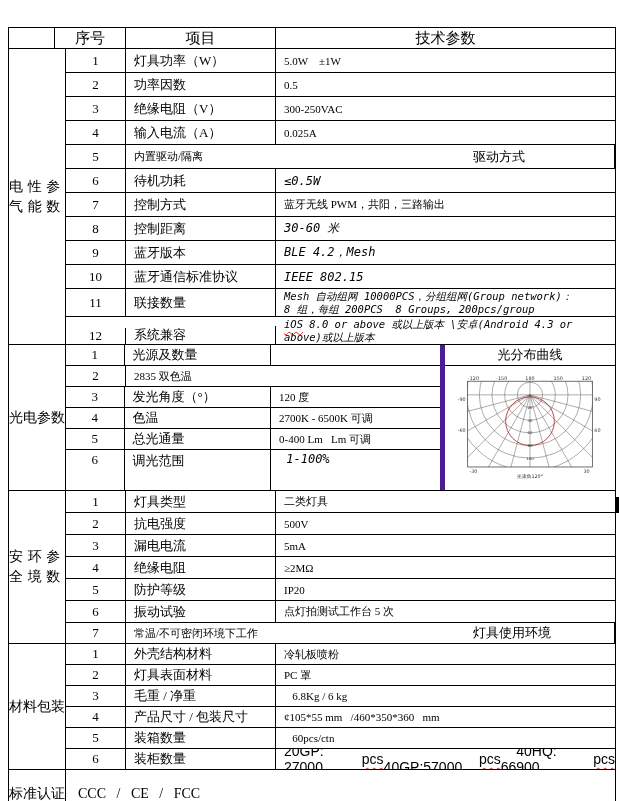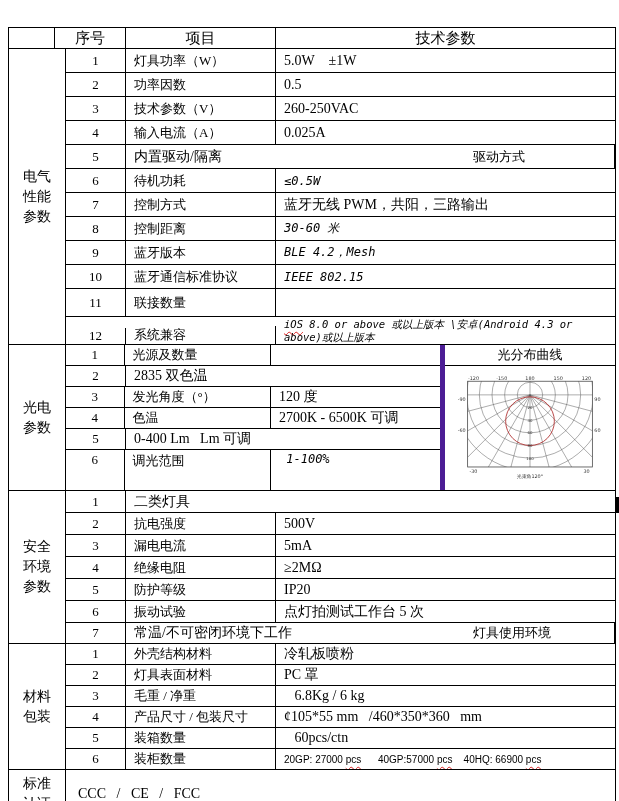--- a/index.html
+++ b/index.html
@@ -10,31 +10,31 @@
   .hrow{display:flex;height:21px;border-bottom:1px solid #000;box-sizing:border-box;}
   .hc{box-sizing:border-box;border-right:1px solid #000;display:flex;align-items:center;justify-content:center;
       font-size:15px;overflow:hidden;}
   .hc0{width:46px;}
   .hc1{width:71px;}
   .hc2{width:150px;}
   .hc3{flex:1;border-right:none;}
   
   .sec{display:flex;border-bottom:1px solid #000;box-sizing:border-box;}
   .sec.cert{border-bottom:none;}
-  .cat{width:57px;box-sizing:border-box;border-right:1px solid #000;display:flex;flex-direction:column;
+  .cat{width:57px;box-sizing:border-box;border-right:1px solid #000;display:flex;flex-direction:row;
        justify-content:center;align-items:center;font-size:14px;line-height:20px;}
   .rows{flex:1;display:flex;flex-direction:column;min-width:0;}
   .r{display:flex;border-bottom:1px solid #000;box-sizing:border-box;min-height:0;}
   .rows > .r:last-child{border-bottom:none;}
   .c{box-sizing:border-box;border-right:1px solid #000;display:flex;align-items:center;overflow:hidden;}
   .n{width:60px;justify-content:center;font-size:13px;}
   .i{width:150px;padding-left:8px;font-size:13px;}
-  .v{flex:1;padding-left:8px;font-size:14px;border-right:none;white-space:pre-wrap;}
+  .v{flex:1;padding-left:8px;font-size:11px;border-right:none;white-space:pre-wrap;}
   .m{font-family:"DejaVu Sans Mono","Liberation Mono",monospace;font-size:12px;font-style:italic;}
-  .sans{font-family:"Liberation Sans","DejaVu Sans",sans-serif;font-size:10px;}
+  .sans{font-family:"Liberation Sans","DejaVu Sans",sans-serif;font-size:14px;}
   .sm{font-size:10.5px;line-height:13px;align-items:flex-start;padding-top:1px;display:block;}
   .ln{display:block;}
   .wavy{text-decoration:underline;text-decoration-style:wavy;text-decoration-color:#d22;
         text-decoration-thickness:1px;text-underline-offset:3px;}
   
   .s0 .r{height:24px;}
   .s0 .r:nth-child(11){height:28px;}
   .s0 .r:nth-child(12){height:27px;align-items:flex-end;}
   .s1 .r{height:21px;}
   .s1 .r:last-child{height:40px;}
@@ -80,22 +80,22 @@
             <div class="c i">灯具功率（W）</div>
             <div class="c v">5.0W    ±1W</div>
           </div>
         <div class="r">
             <div class="c n">2</div>
             <div class="c i">功率因数</div>
             <div class="c v">0.5</div>
           </div>
         <div class="r">
             <div class="c n">3</div>
-            <div class="c i">技术参数（V）</div>
-            <div class="c v">260-250VAC</div>
+            <div class="c i">绝缘电阻（V）</div>
+            <div class="c v">300-250VAC</div>
           </div>
         <div class="r">
             <div class="c n">4</div>
             <div class="c i">输入电流（A）</div>
             <div class="c v">0.025A</div>
           </div>
         <div class="r">
             <div class="c n">5</div>
             <div class="c v">内置驱动/隔离</div>
             <div class="c i">驱动方式</div>
@@ -121,20 +121,21 @@
             <div class="c v m">BLE 4.2，Mesh</div>
           </div>
         <div class="r">
             <div class="c n">10</div>
             <div class="c i">蓝牙通信标准协议</div>
             <div class="c v m">IEEE 802.15</div>
           </div>
         <div class="r">
           <div class="c n">11</div>
           <div class="c i">联接数量</div>
+          <div class="c v m sm"><span class="ln">Mesh 自动组网 10000PCS，分组组网(Group network)：</span><span class="ln">8 组，每组 200PCS  8 Groups, 200pcs/group</span></div>
         </div>
         <div class="r">
           <div class="c n">12</div>
           <div class="c i">系统兼容</div>
           <div class="c v m sm"><span class="wavy">iOS</span><span> 8.0 or above 或以上版本 \安卓(Android 4.3 or </span><span class="wavy">above)</span><span>或以上版本</span></div>
         </div>
       </div>
     </div>
 
     <div class="sec s1">
@@ -157,20 +158,21 @@
             <div class="c i">发光角度（°）</div>
             <div class="c v">120 度</div>
           </div>
         <div class="r">
             <div class="c n">4</div>
             <div class="c i">色温</div>
             <div class="c v">2700K - 6500K 可调</div>
           </div>
         <div class="r">
             <div class="c n">5</div>
+            <div class="c i">总光通量</div>
             <div class="c v">0-400 Lm   Lm 可调</div>
           </div>
         <div class="r">
             <div class="c n">6</div>
             <div class="c i">调光范围</div>
             <div class="c v m"> 1-100%</div>
           </div>
       </div>
       <div class="curvecol">
         <div class="curvehead">光分布曲线</div>
@@ -237,20 +239,21 @@
 
     <div class="sec s2">
       <div class="cat">
         <span>安全</span>
         <span>环境</span>
         <span>参数</span>
       </div>
       <div class="rows">
         <div class="r">
             <div class="c n">1</div>
+            <div class="c i">灯具类型</div>
             <div class="c v">二类灯具</div>
           </div>
         <div class="r">
             <div class="c n">2</div>
             <div class="c i">抗电强度</div>
             <div class="c v">500V</div>
           </div>
         <div class="r">
             <div class="c n">3</div>
             <div class="c i">漏电电流</div>

